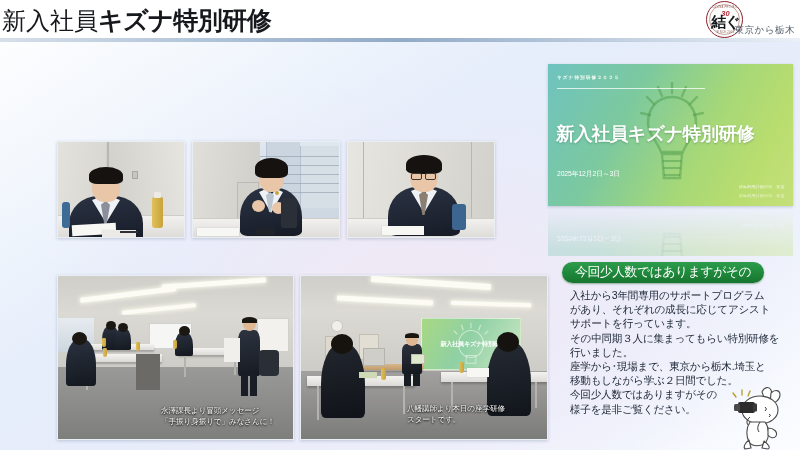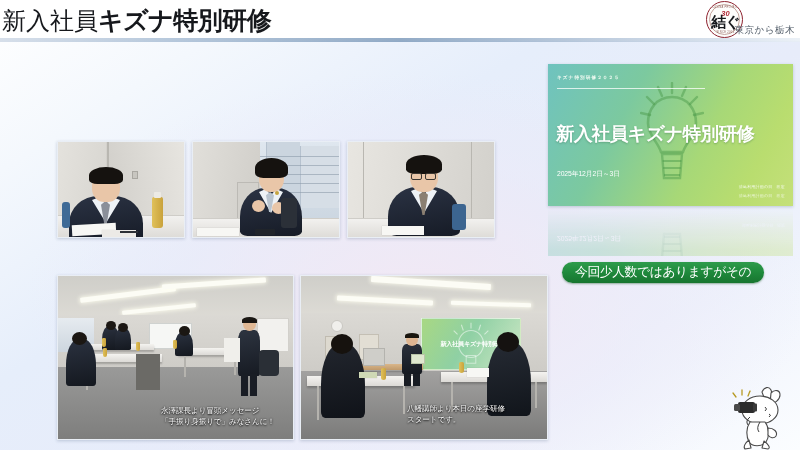--- a/index.html
+++ b/index.html
@@ -450,20 +450,29 @@
         </g>
       </svg>
       <div style="position:absolute;left:9px;top:105px;font-size:6.8px;color:#fff;white-space:nowrap;">2025年12月2日～3日</div>
       <div style="position:absolute;right:8px;bottom:17px;font-size:3.9px;color:rgba(255,255,255,.8);white-space:nowrap;">清島利用計画の日　改定</div>
     </div>
   </div>
 
   <div id="support-pill">
     <span>今回少人数ではありますがその</span>
   </div>
+  <div id="support-body">入社から3年間専用のサポートプログラム
+があり、それぞれの成長に応じてアシスト
+サポートを行っています。
+その中同期３人に集まってもらい特別研修を
+行いました。
+座学から･現場まで、東京から栃木.埼玉と
+移動もしながら学ぶ２日間でした。
+今回少人数ではありますがその
+様子を是非ご覧ください。</div>
 
   <svg id="mascot" viewBox="0 0 82 64">
     <g stroke="#4a4a4a" stroke-width="1.1" fill="#ffffff" stroke-linejoin="round" stroke-linecap="round">
       <path d="M46 6 C48 1 53 0 55 4 C57 9 54 15 50 17 Z"></path>
       <path d="M55 7 C59 3 64 4 64 9 C64 14 58 18 54 18 Z"></path>
       <ellipse cx="44" cy="24" rx="18" ry="14"></ellipse>
       <path d="M34 36 C30 42 30 50 33 56 C36 61 46 61 50 56 C54 50 53 41 49 36 Z"></path>
       <path d="M33 54 C29 57 27 61 29 63 L35 62 Z"></path>
       <path d="M48 55 C52 58 55 62 52 63 L46 62 Z"></path>
       <path d="M52 42 C58 42 62 46 60 50 C58 53 54 52 52 49 Z"></path>

